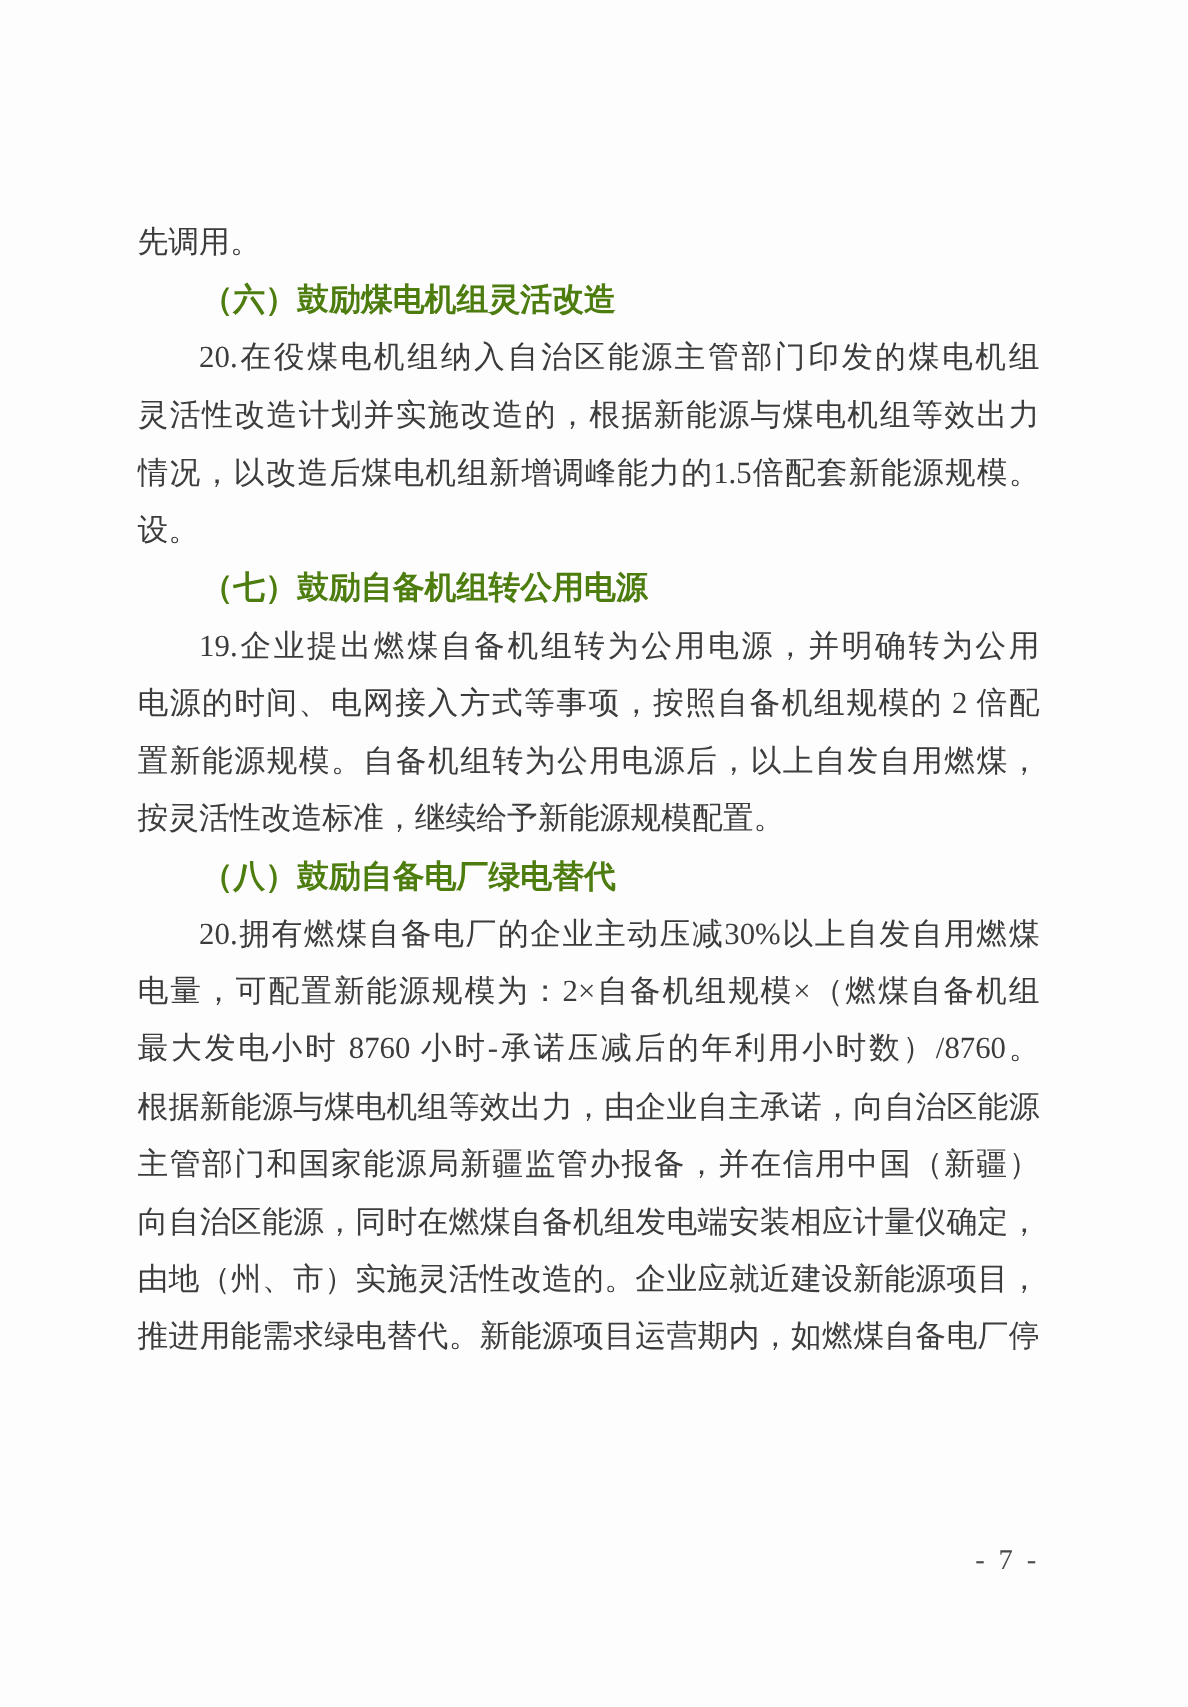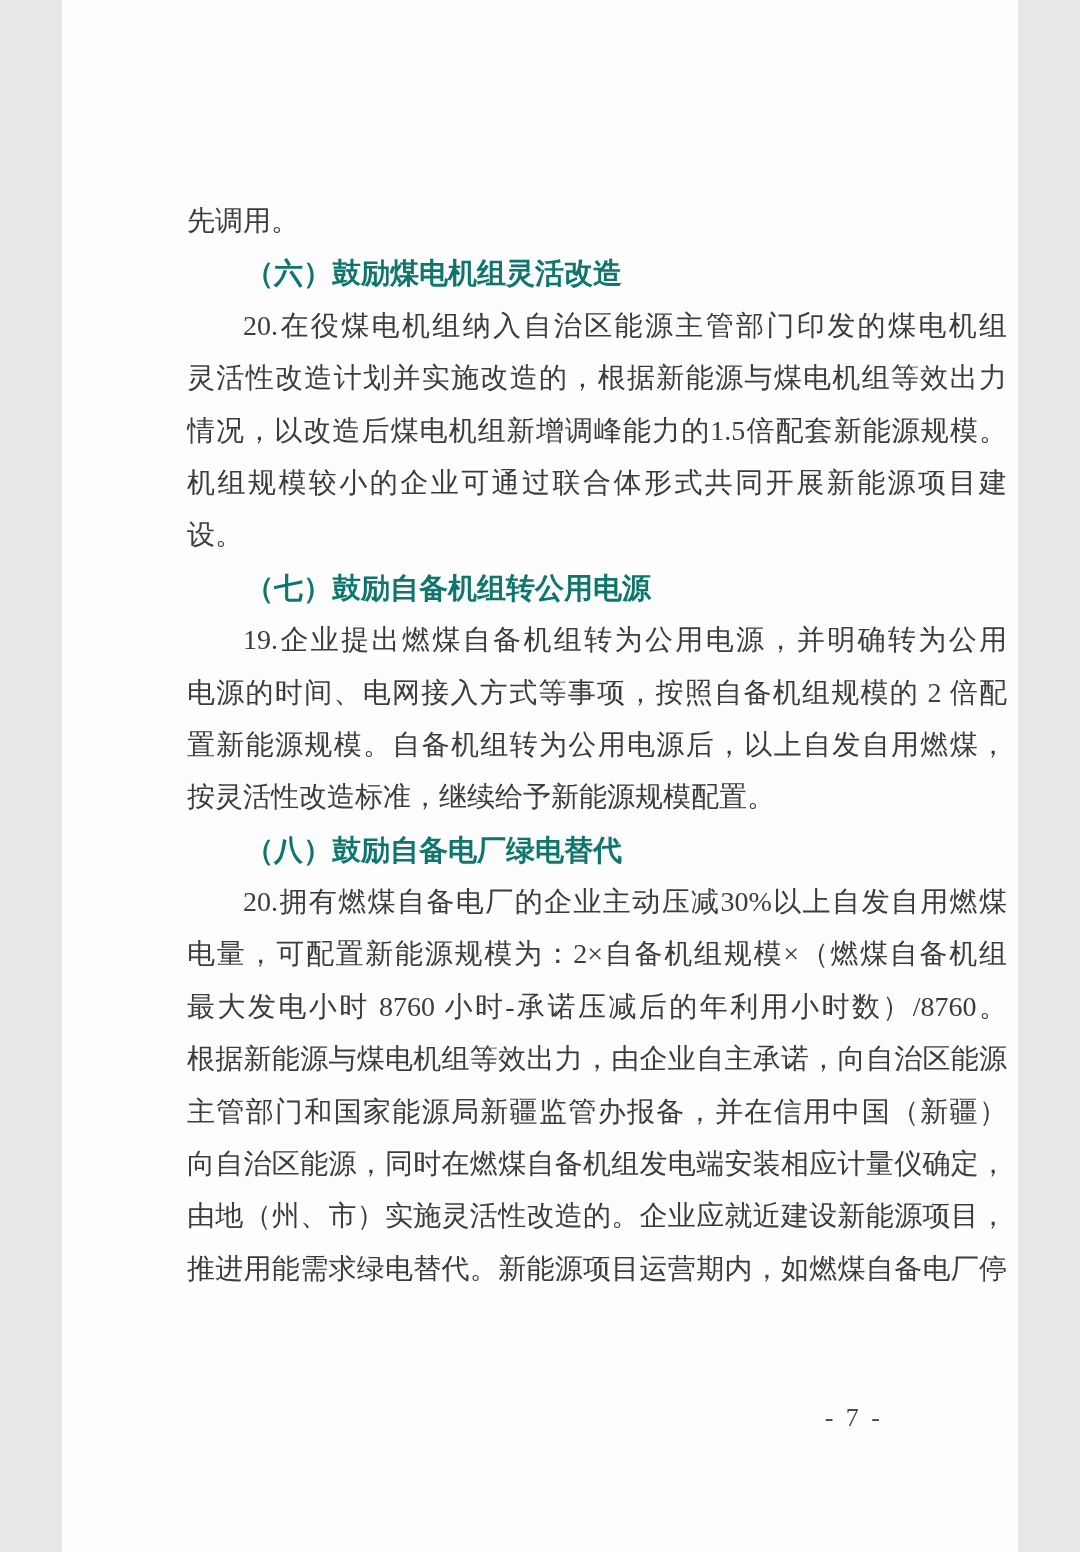--- a/index.html
+++ b/index.html
@@ -2,21 +2,21 @@
 <html><head>
 <meta charset="utf-8">
 <style>
   html, body {
     margin: 0;
     padding: 0;
     background: #e8e8e8;
   }
   .page {
     position: relative;
-    width: 956px;
+    width: 1080px;
     height: 1552px;
     margin: 0 auto;
     background: #fdfdfd;
     font-family: "Liberation Serif", "DejaVu Serif", serif;
     color: #3c3c3c;
     overflow: hidden;
   }
   .text-block {
     position: absolute;
     left: 125px;
@@ -35,21 +35,21 @@
   .line.first {
     text-indent: 56px;
   }
   .line.end {
     text-align: left;
     text-align-last: left;
   }
   .line.heading {
     font-size: 29px;
     font-weight: 700;
-    color: #0f766e;
+    color: #4d7c0f;
     text-align: left;
     text-align-last: left;
     text-indent: 58px;
   }
   .page-number {
     position: absolute;
     right: 135px;
     top: 1403px;
     font-size: 26px;
     letter-spacing: 3px;
@@ -59,21 +59,20 @@
 </head>
 <body>
 
 <div class="page">
   <main class="text-block">
     <div class="line end">先调用。</div>
     <div class="line heading">（六）鼓励煤电机组灵活改造</div>
     <div class="line first">20.在役煤电机组纳入自治区能源主管部门印发的煤电机组</div>
     <div class="line">灵活性改造计划并实施改造的，根据新能源与煤电机组等效出力</div>
     <div class="line">情况，以改造后煤电机组新增调峰能力的1.5倍配套新能源规模。</div>
-    <div class="line">机组规模较小的企业可通过联合体形式共同开展新能源项目建</div>
     <div class="line end">设。</div>
     <div class="line heading">（七）鼓励自备机组转公用电源</div>
     <div class="line first">19.企业提出燃煤自备机组转为公用电源，并明确转为公用</div>
     <div class="line">电源的时间、电网接入方式等事项，按照自备机组规模的 2 倍配</div>
     <div class="line">置新能源规模。自备机组转为公用电源后，以上自发自用燃煤，</div>
     <div class="line end">按灵活性改造标准，继续给予新能源规模配置。</div>
     <div class="line heading">（八）鼓励自备电厂绿电替代</div>
     <div class="line first">20.拥有燃煤自备电厂的企业主动压减30%以上自发自用燃煤</div>
     <div class="line">电量，可配置新能源规模为：2×自备机组规模×（燃煤自备机组</div>
     <div class="line">最大发电小时 8760 小时-承诺压减后的年利用小时数）/8760。</div>

